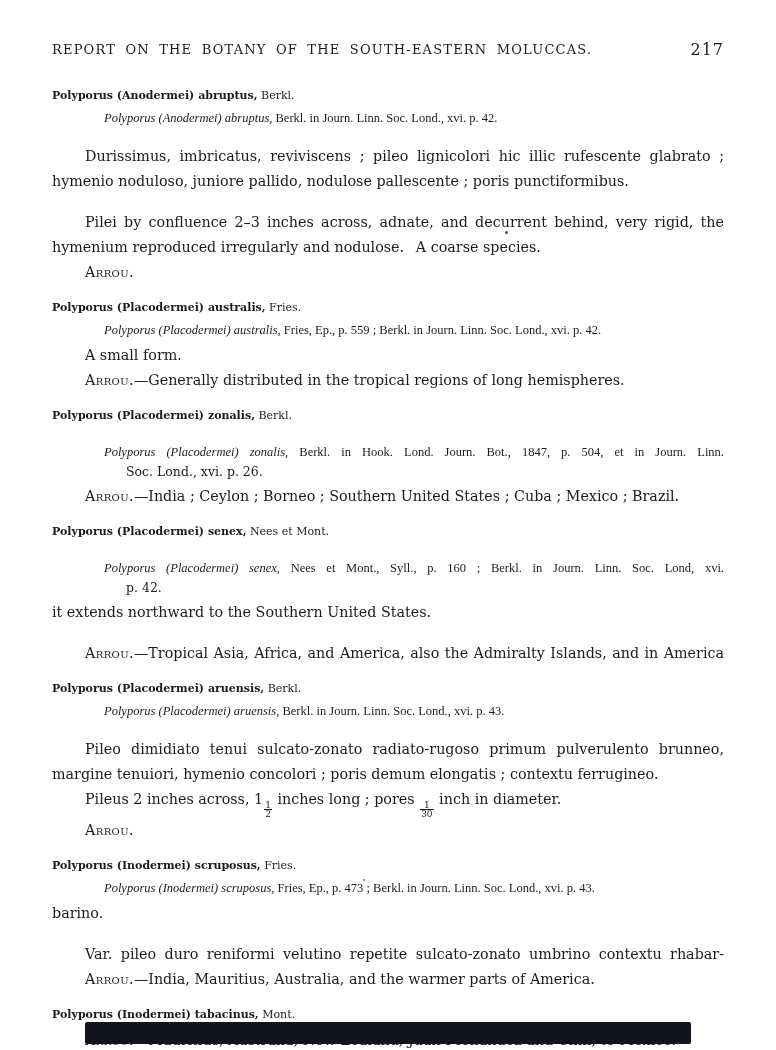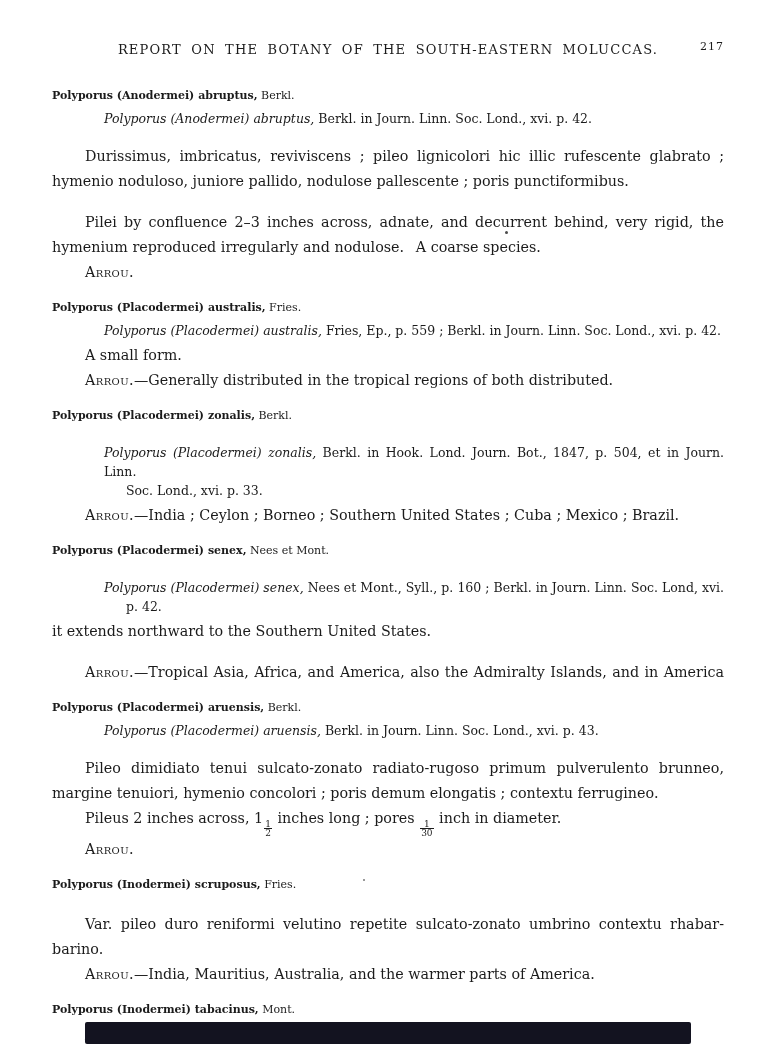--- a/index.html
+++ b/index.html
@@ -11,35 +11,35 @@
     position: relative;
     overflow: hidden;
   }
   .col {
     position: absolute;
     left: 52px; top: 42px;
     width: 672px;
   }
   .pagehead { position: relative; height: 17px; margin-bottom: 26px; }
   .pagehead .t {
-    text-align: center;
+    text-align: left;
     font-size: 13px;
     letter-spacing: 1.2px;
     word-spacing: 4px;
     white-space: nowrap;
   }
   .pagehead .n {
     position: absolute; right: 0; top: -2px;
-    font-size: 11px; letter-spacing: 1px;
+    font-size: 16px; letter-spacing: 1px;
   }
   .entry { margin-bottom: 12px; }
   .h { font-size: 11px; line-height: 22px; margin-bottom: 2px; }
   .h-name { font-weight: bold; }
   .cit { font-size: 12.5px; line-height: 19px; margin-bottom: 3px; }
-  .cl1 { padding-left: 52px; }
+  .cl1 { padding-left: 52px; font-family: Liberation Serif, serif; }
   .cl2 { padding-left: 74px; }
   .it { font-style: italic; }
   .bl { font-size: 14.3px; line-height: 25px; }
   .ind { text-indent: 33px; }
   .jl { text-align: justify; text-align-last: justify; margin-top: 16px; }
   .sc { font-variant: small-caps; letter-spacing: 0.4px; }
   .frac {
     display: inline-flex; flex-direction: column; align-items: center;
     vertical-align: -4px; font-size: 9px; line-height: 8px; margin: 0 1px;
     text-indent: 0;
@@ -75,28 +75,28 @@
     <div class="bl">hymenium reproduced irregularly and nodulose.  A coarse species.</div>
     <div class="bl ind"><span class="sc">Arrou.</span></div>
   </section>
 
   <section class="entry">
     <div class="h"><span class="h-name">Polyporus (Placodermei) australis,</span> <span class="h-auth">Fries.</span></div>
     <div class="cit">
       <div class="cl1"><span class="it">Polyporus (Placodermei) australis,</span> <span>Fries, Ep., p. 559 ; Berkl. in Journ. Linn. Soc. Lond., xvi. p. 42.</span></div>
     </div>
     <div class="bl ind">A small form.</div>
-    <div class="bl ind"><span class="sc">Arrou.</span><span>—Generally distributed in the tropical regions of both distributed.</span></div>
+    <div class="bl ind"><span class="sc">Arrou.</span><span>—Generally distributed in the tropical regions of long hemispheres.</span></div>
   </section>
 
   <section class="entry">
     <div class="h"><span class="h-name">Polyporus (Placodermei) zonalis,</span> <span class="h-auth">Berkl.</span></div>
     <div class="cit">
       <div class="cl1 jl"><span class="it">Polyporus (Placodermei) zonalis,</span> <span>Berkl. in Hook. Lond. Journ. Bot., 1847, p. 504, et in Journ. Linn.</span></div>
-      <div class="cl2">Soc. Lond., xvi. p. 33.</div>
+      <div class="cl2">Soc. Lond., xvi. p. 26.</div>
     </div>
     <div class="bl ind"><span class="sc">Arrou.</span><span>—India ; Ceylon ; Borneo ; Southern United States ; Cuba ; Mexico ; Brazil.</span></div>
   </section>
 
   <section class="entry">
     <div class="h"><span class="h-name">Polyporus (Placodermei) senex,</span> <span class="h-auth">Nees et Mont.</span></div>
     <div class="cit">
       <div class="cl1 jl"><span class="it">Polyporus (Placodermei) senex,</span> <span>Nees et Mont., Syll., p. 160 ; Berkl. in Journ. Linn. Soc. Lond, xvi.</span></div>
       <div class="cl2">p. 42.</div>
     </div>
@@ -116,22 +116,25 @@
           <span class="den">2</span>
         </span><span> inches long ; pores </span><span class="frac">
           <span class="num">1</span>
           <span class="den">30</span>
         </span><span> inch in diameter.</span></div>
     <div class="bl ind"><span class="sc">Arrou.</span></div>
   </section>
 
   <section class="entry">
     <div class="h"><span class="h-name">Polyporus (Inodermei) scruposus,</span> <span class="h-auth">Fries.</span></div>
+    <div class="cit">
+      <div class="cl1"><span class="it">Polyporus (Inodermei) scruposus,</span> <span>Fries, Ep., p. 473 ; Berkl. in Journ. Linn. Soc. Lond., xvi. p. 43.</span></div>
+    </div>
+    <div class="bl">barino.</div>
     <div class="bl ind jl">Var. pileo duro reniformi velutino repetite sulcato-zonato umbrino contextu rhabar-</div>
-    <div class="bl">barino.</div>
     <div class="bl ind"><span class="sc">Arrou.</span><span>—India, Mauritius, Australia, and the warmer parts of America.</span></div>
   </section>
 
   <section class="entry">
     <div class="h"><span class="h-name">Polyporus (Inodermei) tabacinus,</span> <span class="h-auth">Mont.</span></div>
     <div class="bl ind"><span class="sc">Arrou.</span><span>—Mauritius, Australia, New Zealand, Juan Fernandez and Chili, to Mexico.</span></div>
   </section>
 
 </div>
 

